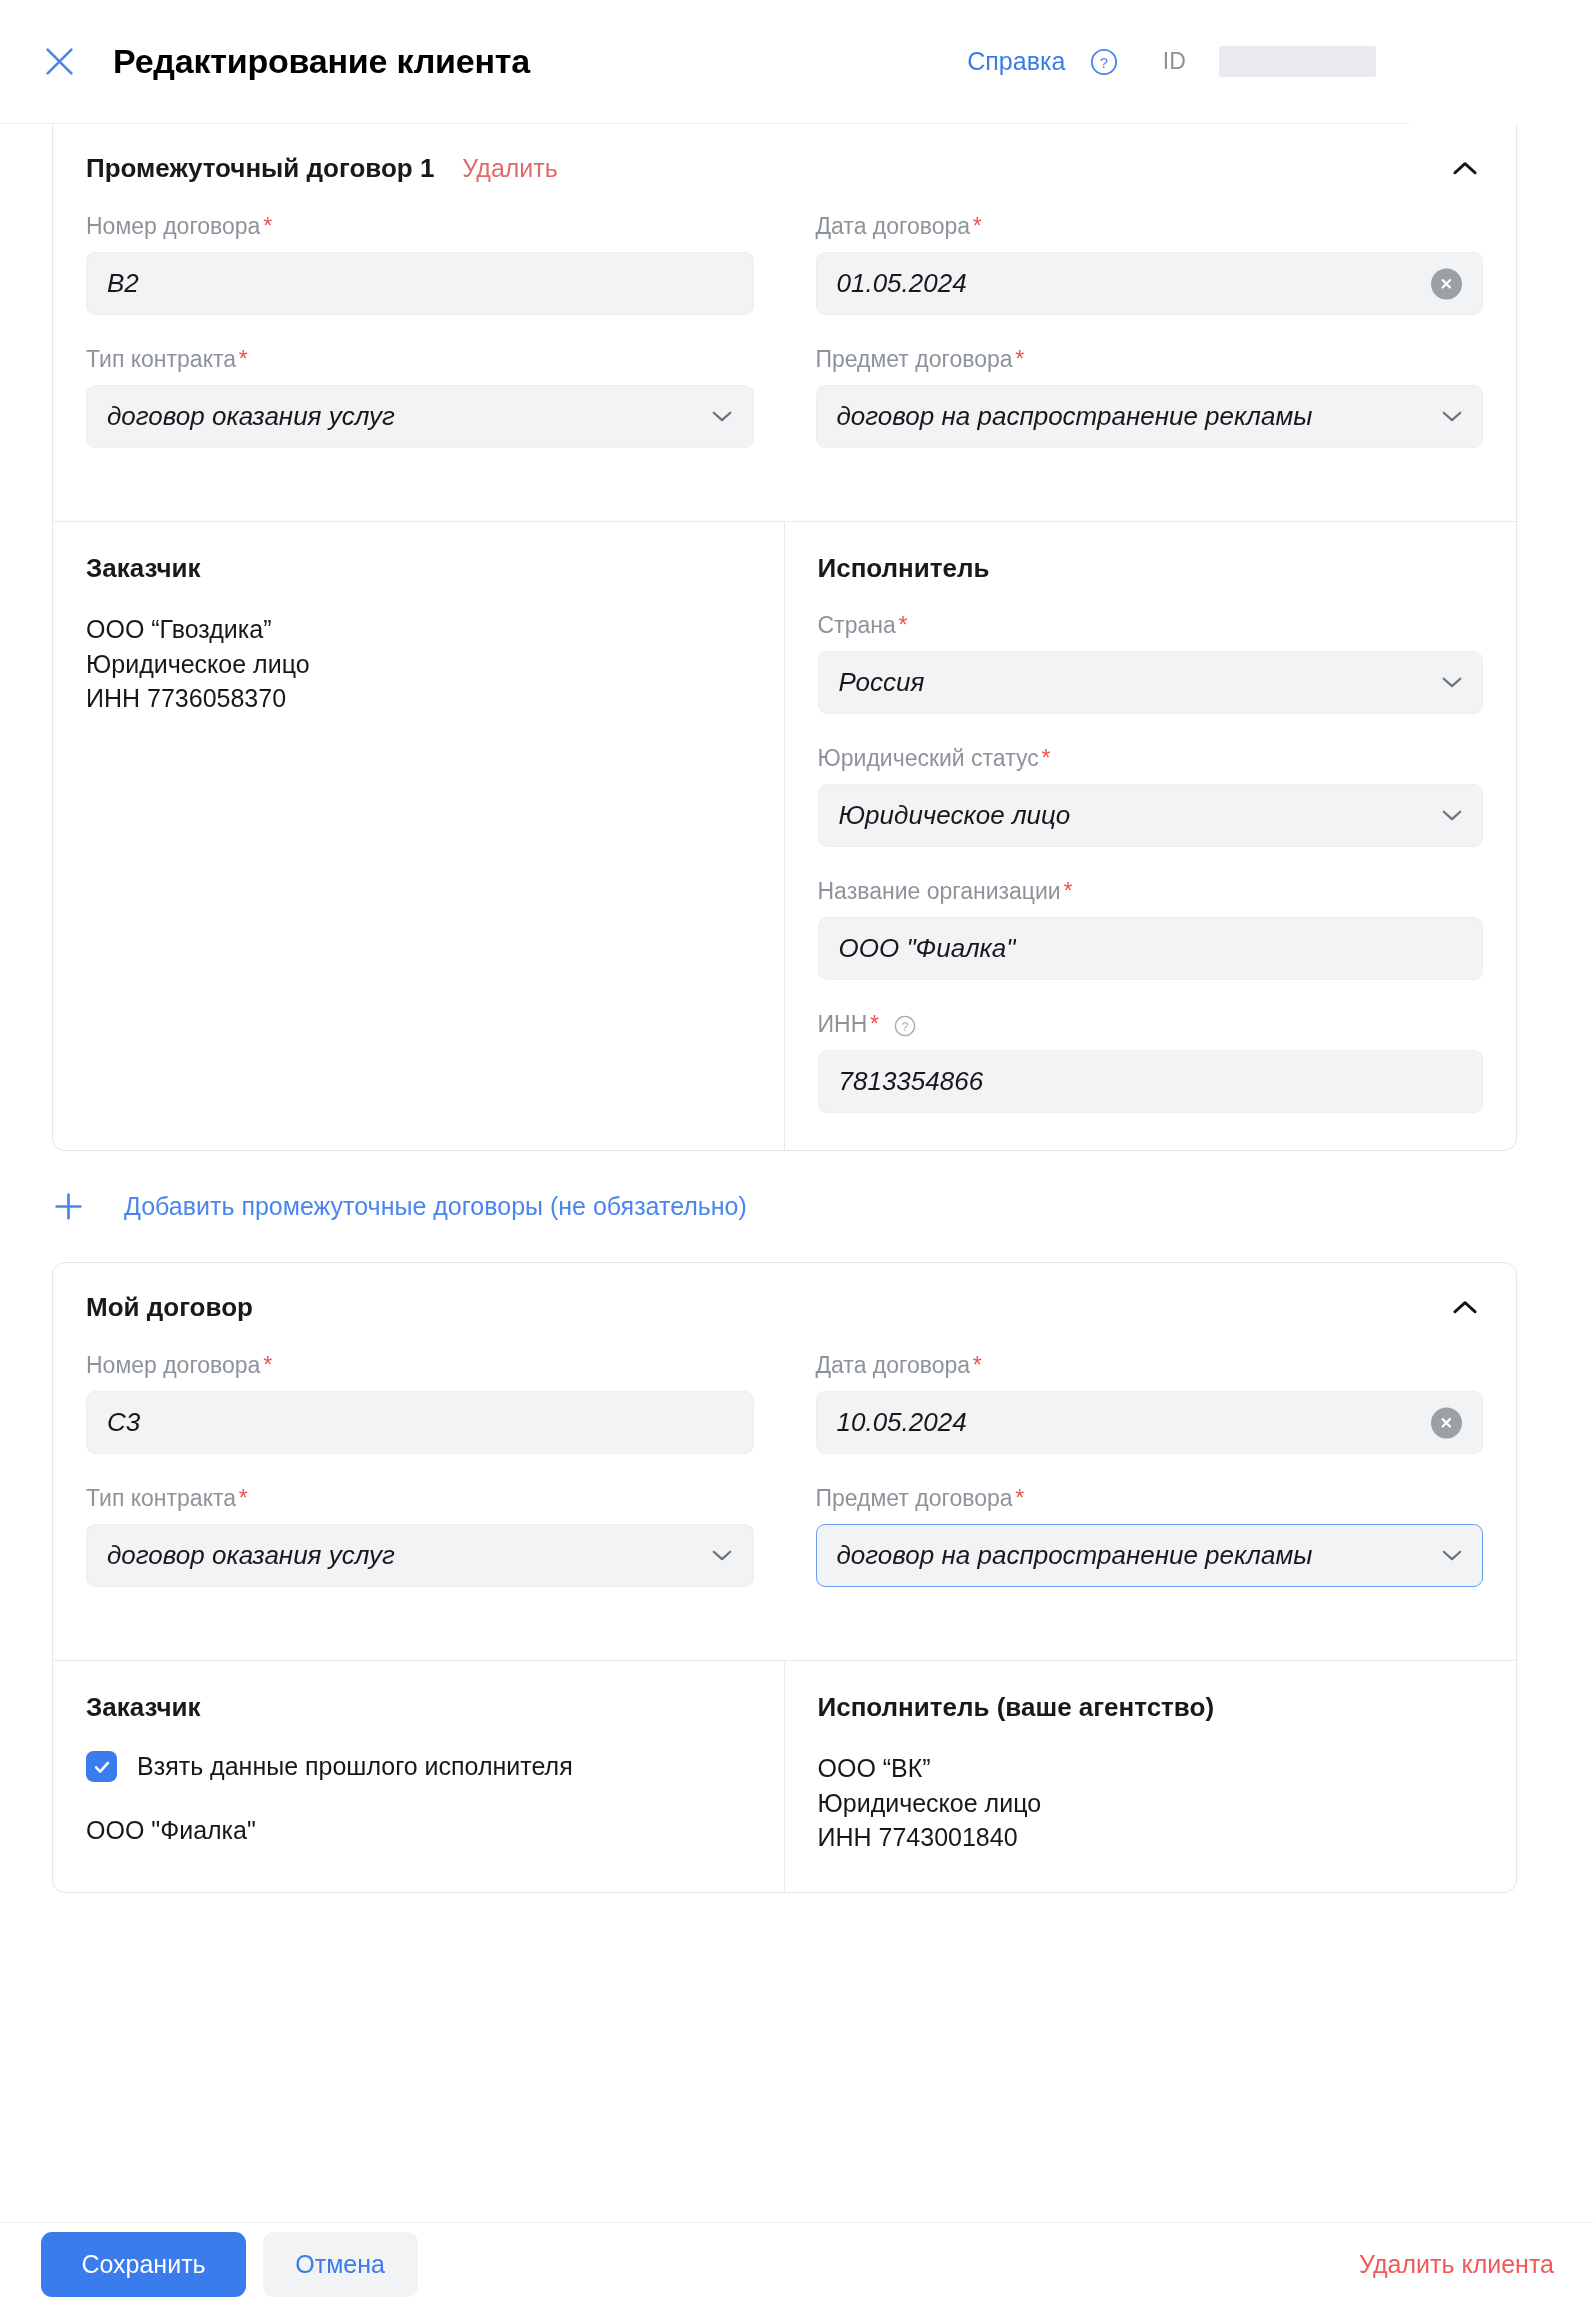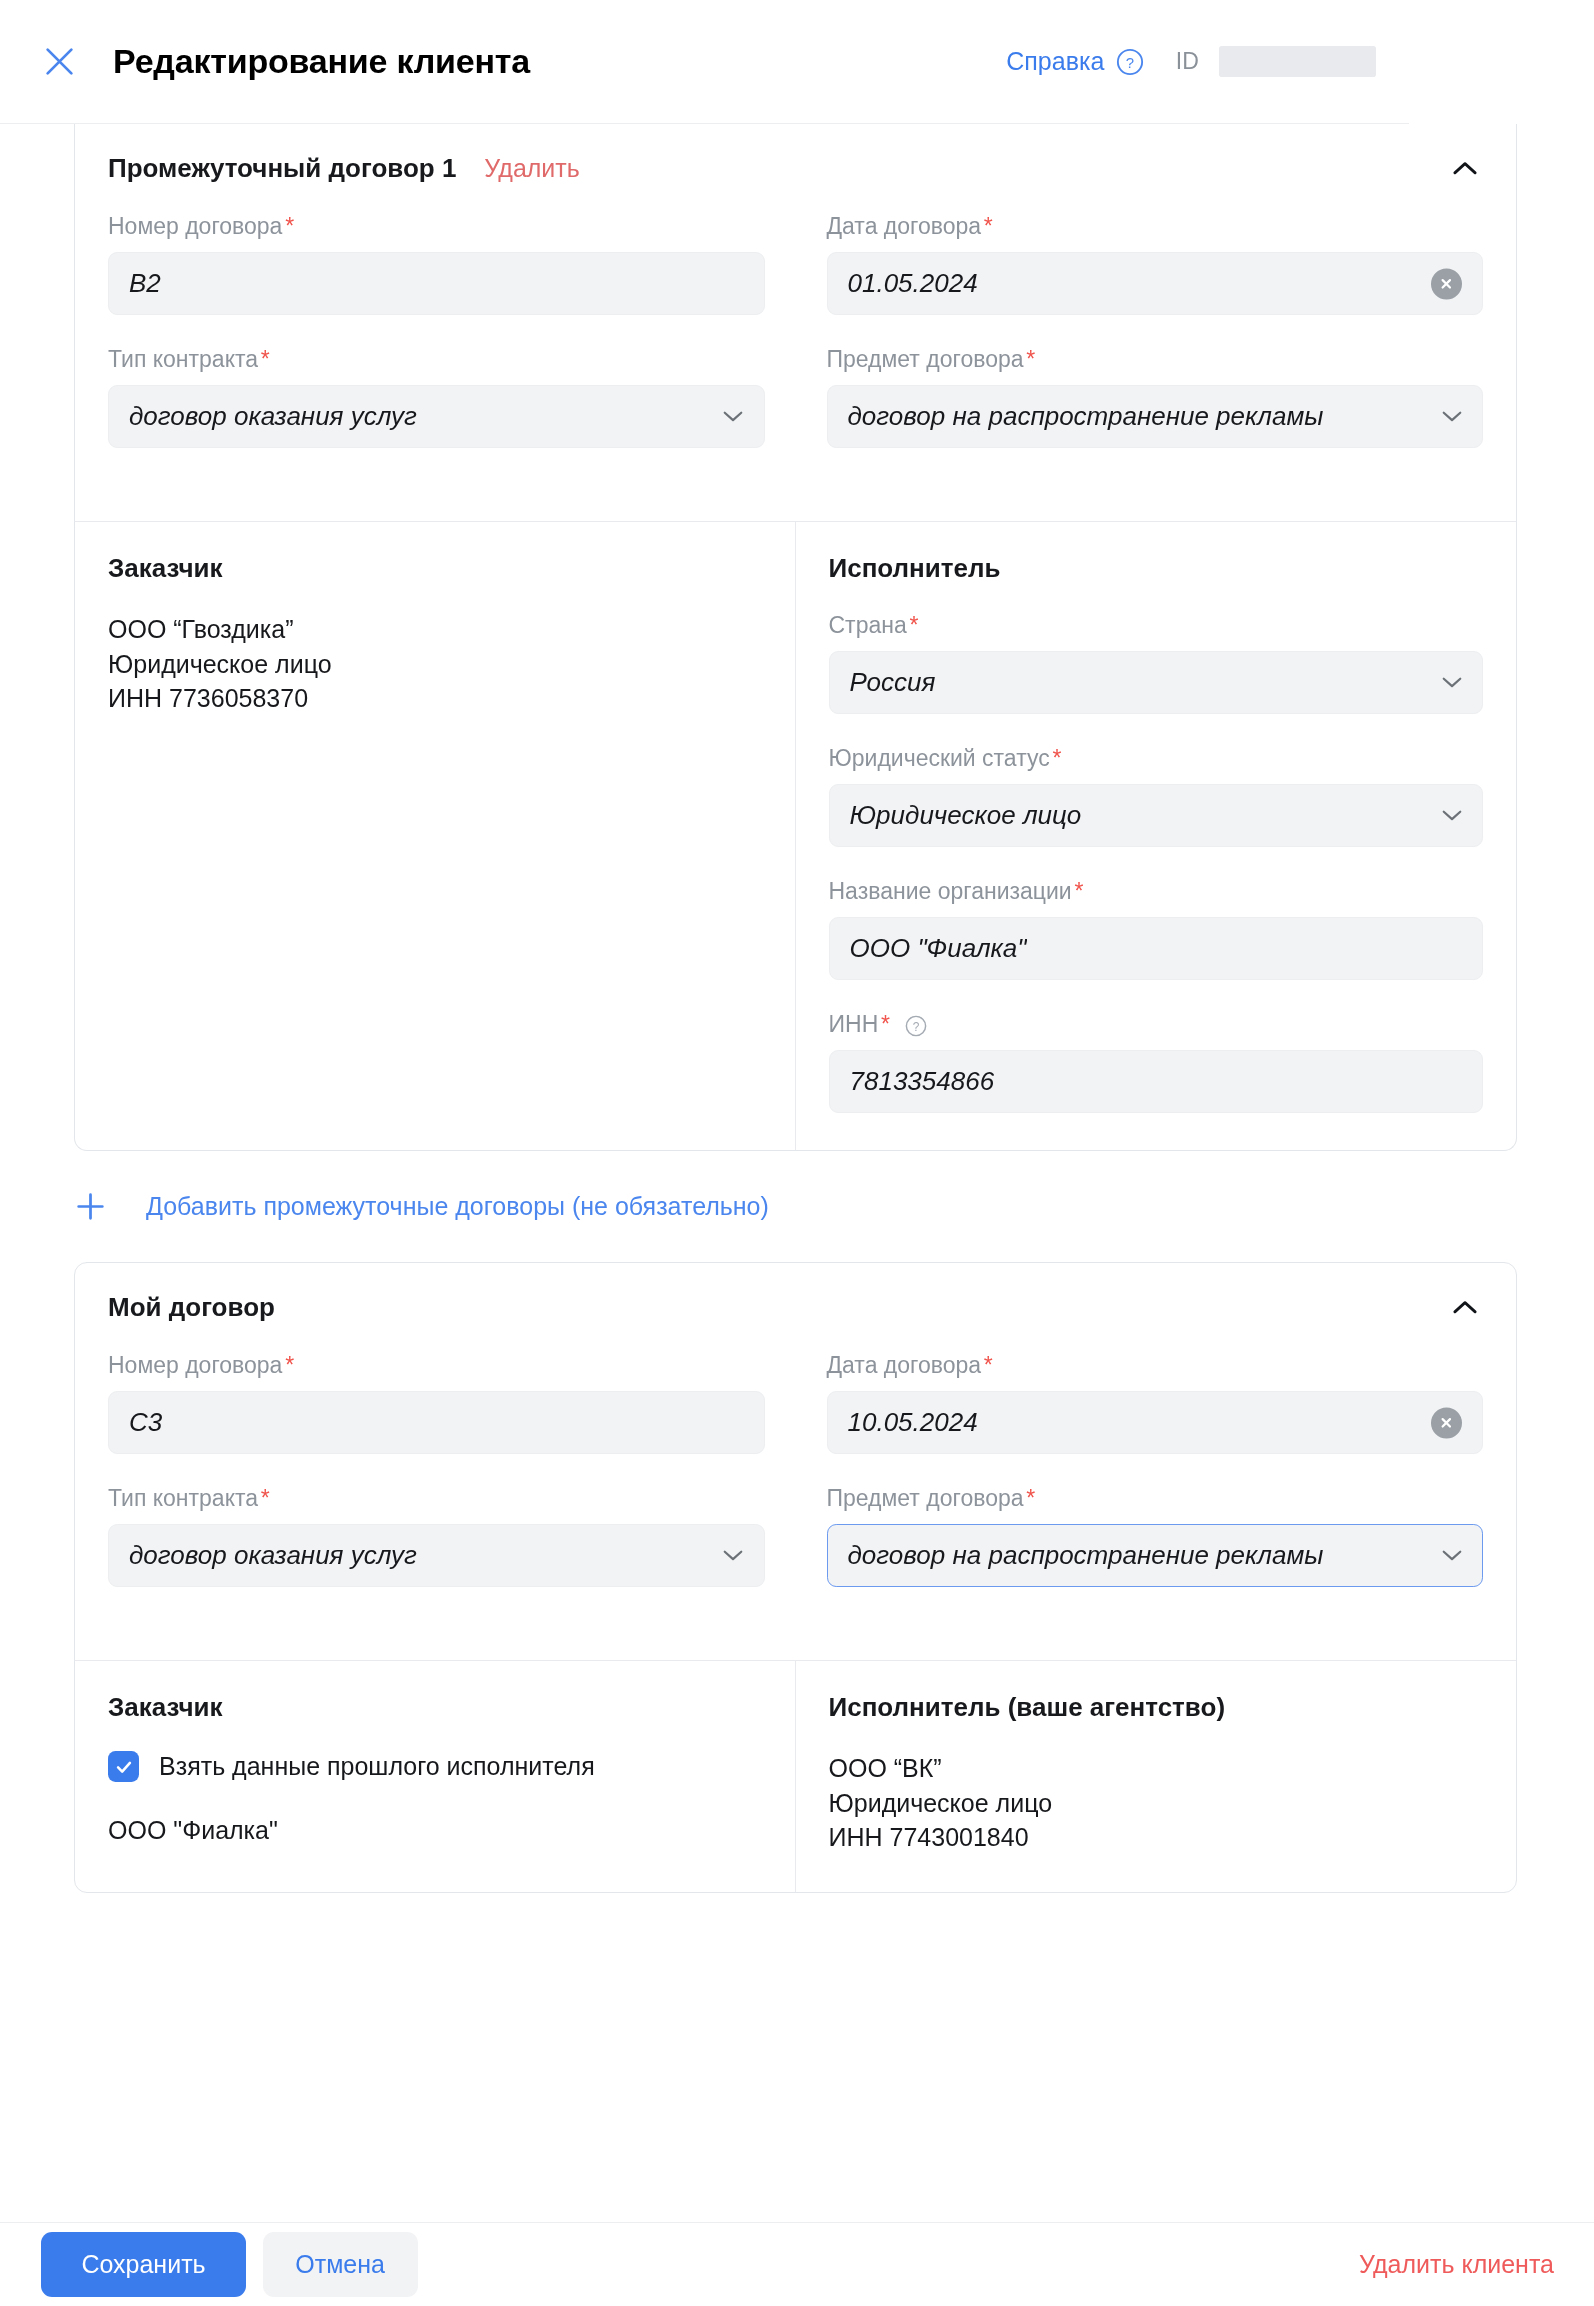--- a/index.html
+++ b/index.html
@@ -42,21 +42,21 @@
     font-weight: 700;
     color: #000000;
     margin-left: 35px;
     letter-spacing: -0.2px;
     white-space: nowrap;
   }
   .topbar-right {
     margin-left: auto;
     display: flex;
     align-items: center;
-    gap: 11px;
+    gap: 24px;
   }
   .help-link {
     font-size: 25px;
     color: #3b7cec;
     cursor: pointer;
     white-space: nowrap;
   }
   .help-icon {
     width: 29.5px; height: 29.5px;
     flex: 0 0 auto;
@@ -77,21 +77,20 @@
   }
 
   
   .body-scroll {
     position: absolute;
     top: 124px; left: 0;
     width: 1569px;
     height: 2065px;
     background: #ffffff;
     overflow: hidden;
-    padding-left: 22px;
   }
 
   
   .card {
     position: relative;
     margin: 0 52px;
     border: 0.9px solid #e3e6ea;
     border-radius: 13px;
     background: #ffffff;
   }

